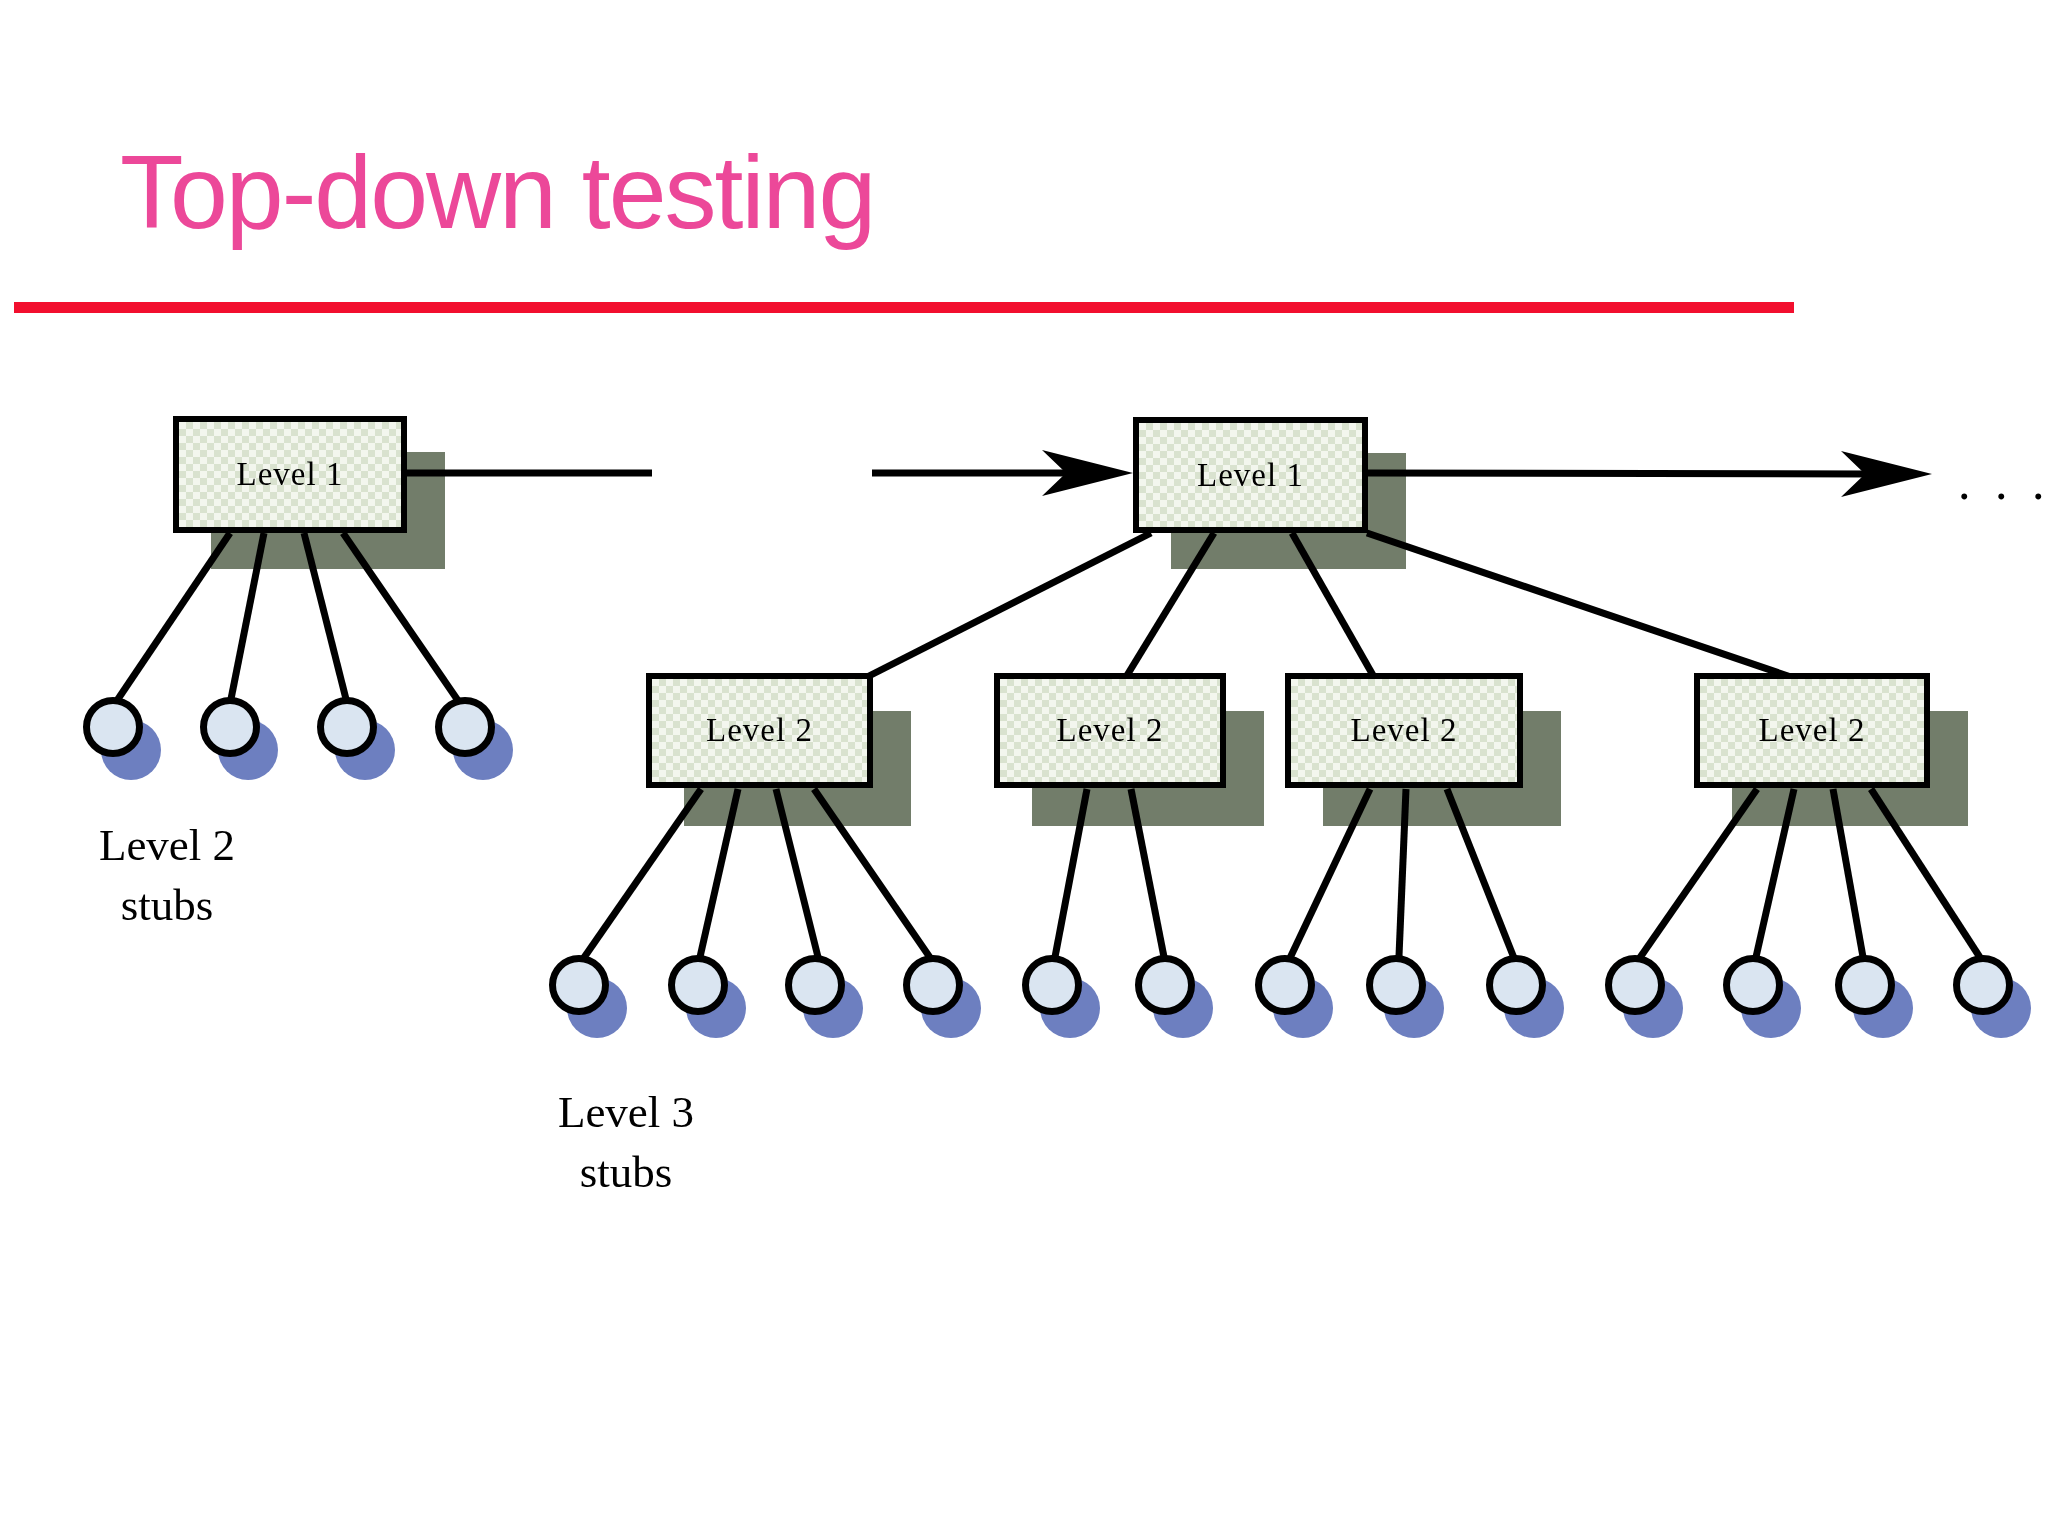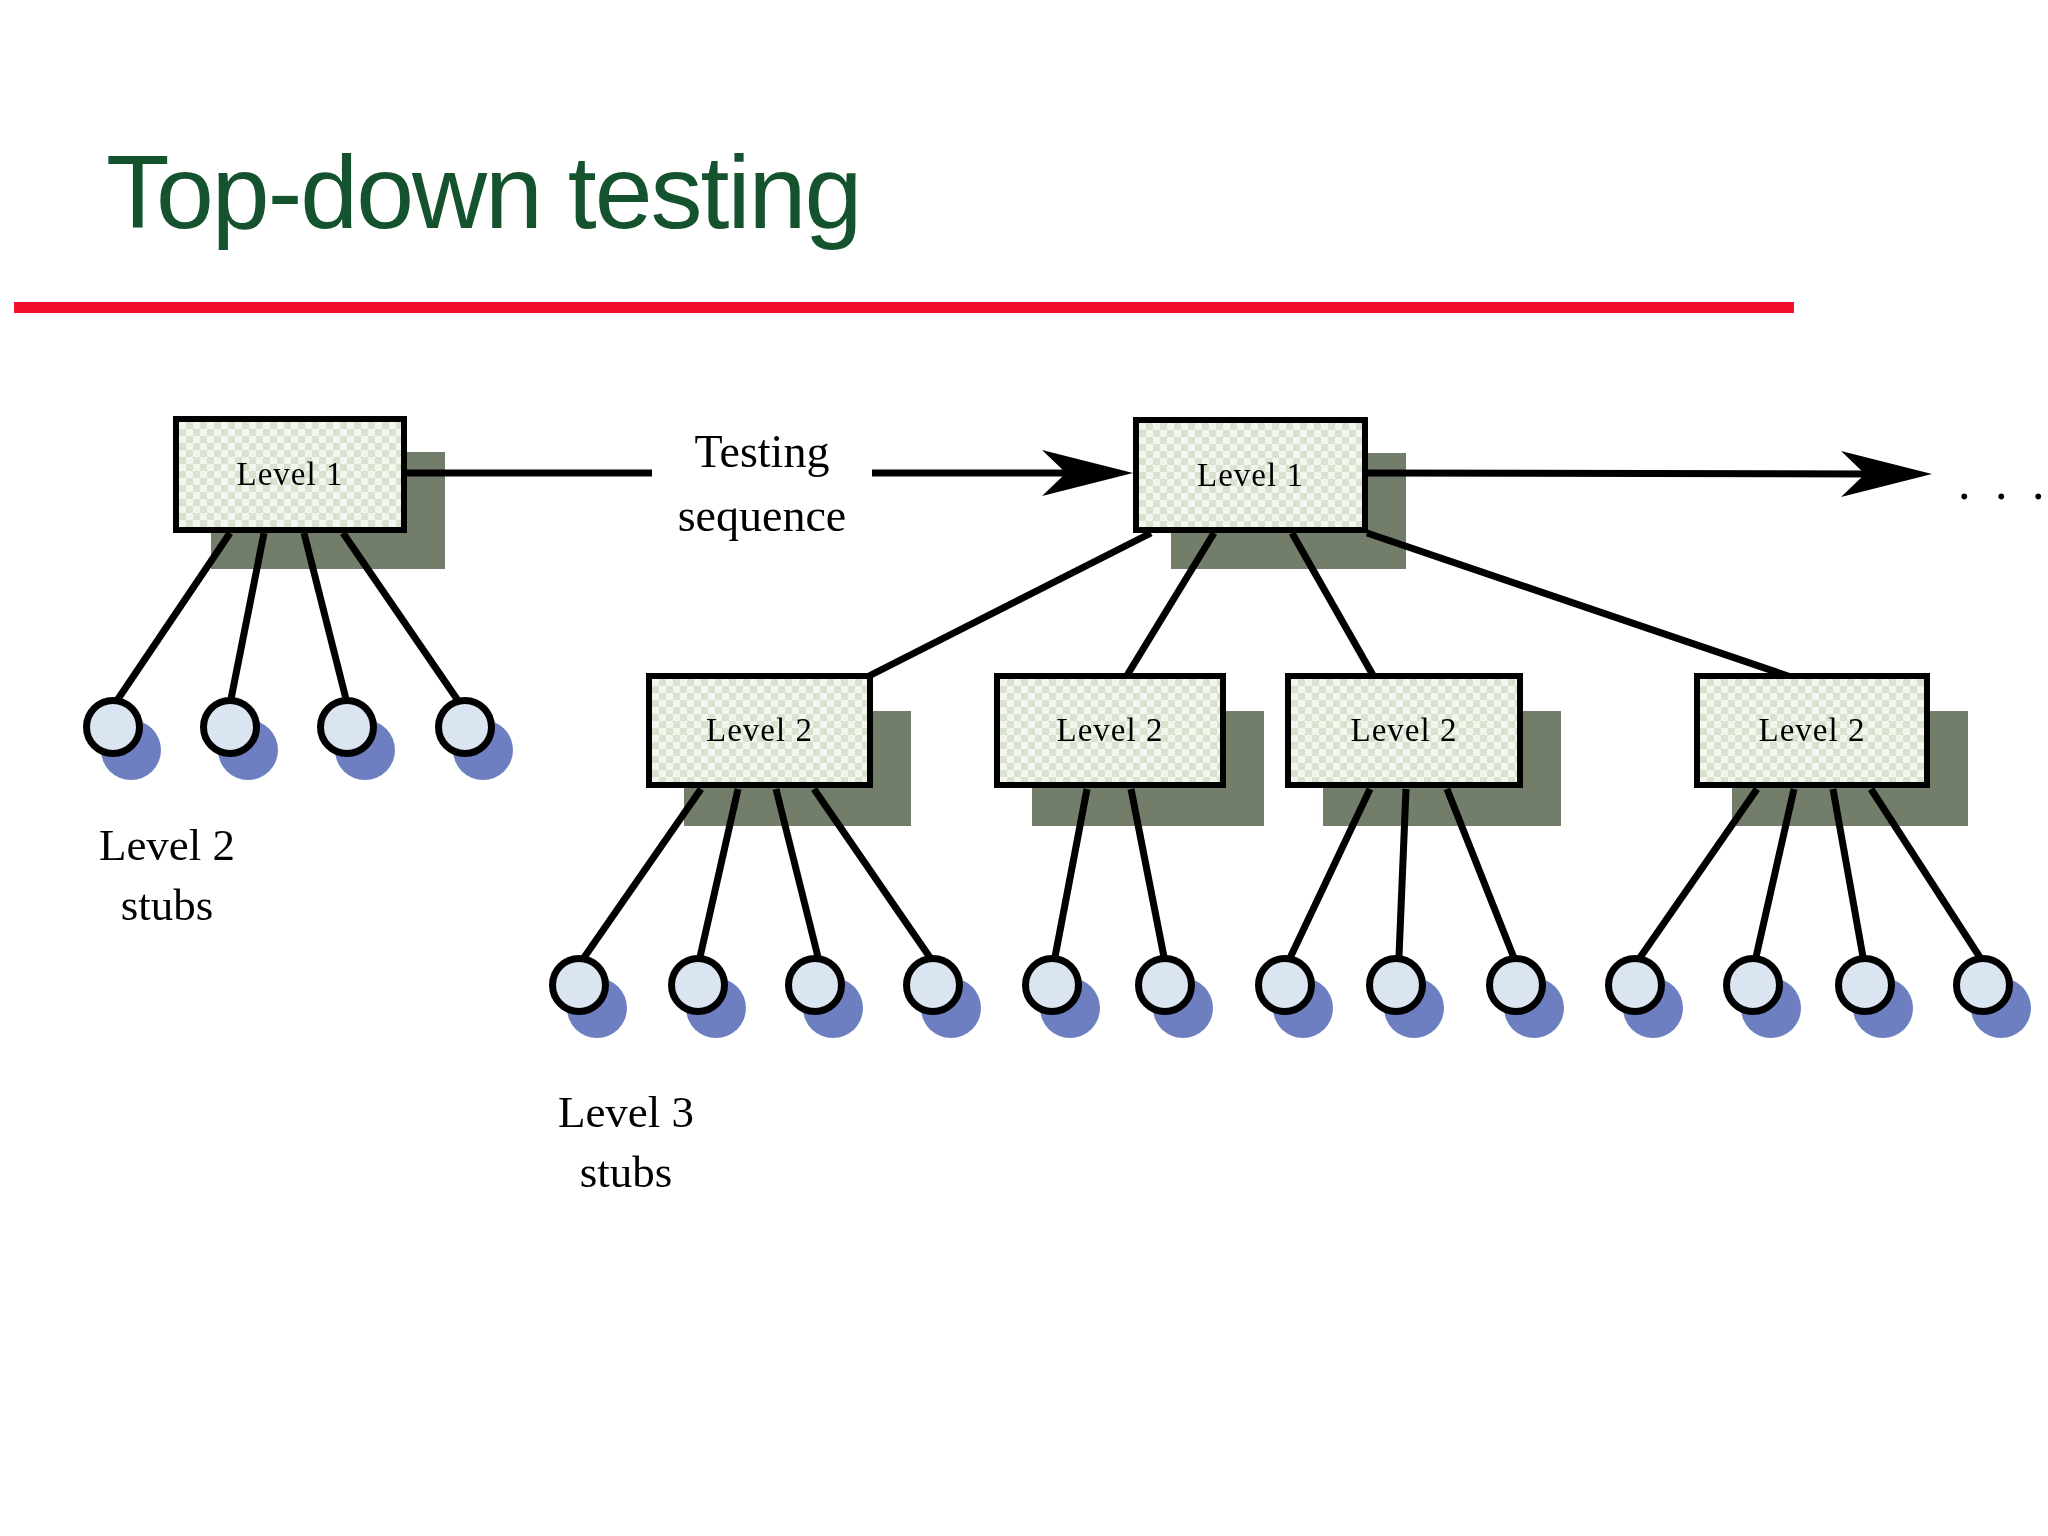--- a/index.html
+++ b/index.html
@@ -2,24 +2,24 @@
 <html><head>
 <meta charset="utf-8">
 <style>
   html,body { margin:0; padding:0; background:#ffffff; }
   .slide {
     position:relative; width:2048px; height:1536px;
     background:#ffffff; overflow:hidden;
     font-family:"Liberation Serif", serif; color:#000;
   }
   .title {
-    position:absolute; left:106px; top:138px;
+    position:absolute; left:120px; top:138px;
     font-family:"Liberation Sans", sans-serif;
     font-size:104px; line-height:1.05; letter-spacing:-2px;
-    color:#14532d; white-space:nowrap;
+    color:#ec4899; white-space:nowrap;
   }
   .rule {
     position:absolute; left:14px; top:302px; width:1780px; height:11px;
     background:#f20f2e;
   }
   svg.wires { position:absolute; left:0; top:0; }
 
   
   .node { position:absolute; }
   .node .face {
@@ -193,22 +193,20 @@
     </div>
   <div class="stub" style="left:1835px; top:955px;">
       <div class="sh"></div>
       <div class="face"></div>
     </div>
   <div class="stub" style="left:1953px; top:955px;">
       <div class="sh"></div>
       <div class="face"></div>
     </div>
 
-  <div class="lbl seq" style="left:632px; top:420px; font-size:46px; line-height:64px;">Testing
-sequence</div>
 
   <div class="lbl" style="left:52px; top:815px; width:230px;">Level 2
 stubs</div>
 
   <div class="lbl" style="left:511px; top:1082px; width:230px;">Level 3
 stubs</div>
 
   <div class="dots" style="left:1958px; top:453px;">. . .</div>
 
 </div>

